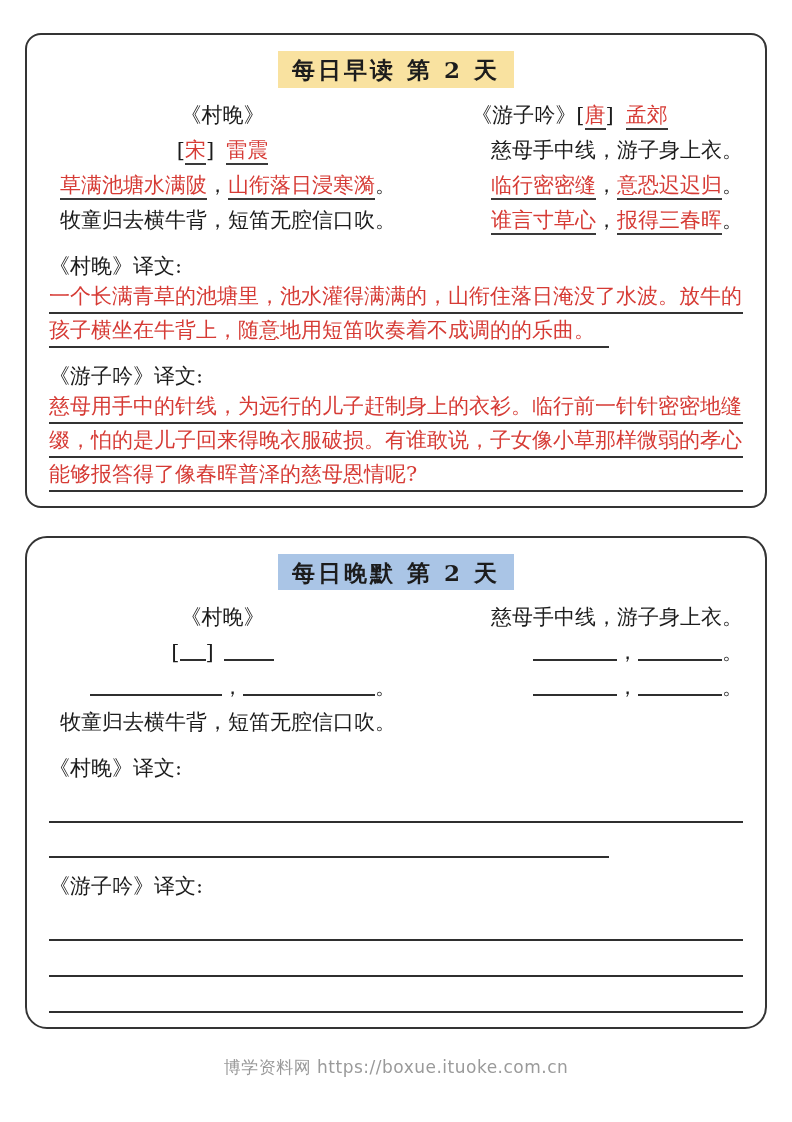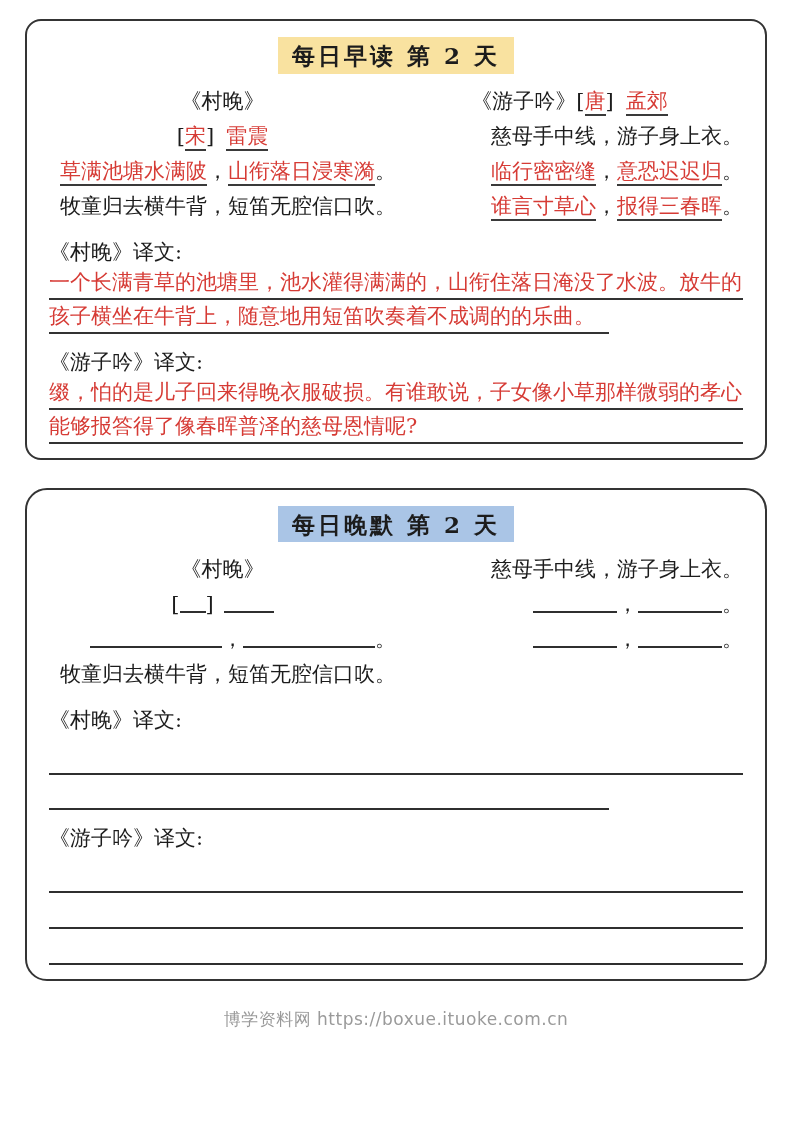--- a/index.html
+++ b/index.html
@@ -3,21 +3,21 @@
 <meta charset="utf-8">
 <style>
   * { box-sizing: border-box; margin: 0; padding: 0; }
   html, body { width: 792px; background: #ffffff; }
   body {
     height: 1122px;
     overflow: hidden;
     font-family: "DejaVu Serif", "Liberation Serif", serif;
     color: #1c1c1c;
   }
-  .page { padding: 19px 25px 0 25px; }
+  .page { padding: 33px 25px 0 25px; }
 
   .panel {
     border: 2px solid #343434;
     border-radius: 16px;
     padding: 14px 22px 14px 22px;
     background: #ffffff;
   }
   .panel + .panel { margin-top: 28px; border-radius: 22px; }
 
   .panel-title { text-align: center; margin: 2px 0 10px 0; }
@@ -132,20 +132,21 @@
           <span class="red u">谁言寸草心</span><span>，</span><span class="red u">报得三春晖</span><span>。</span>
         </div>
       </div>
     </div>
 
     <div class="tlabel">《村晚》译文:</div>
     <div class="tline">一个长满青草的池塘里，池水灌得满满的，山衔住落日淹没了水波。放牛的</div>
     <div class="tline short">孩子横坐在牛背上，随意地用短笛吹奏着不成调的的乐曲。</div>
 
     <div class="tlabel">《游子吟》译文:</div>
+    <div class="tline">慈母用手中的针线，为远行的儿子赶制身上的衣衫。临行前一针针密密地缝</div>
     <div class="tline">缀，怕的是儿子回来得晚衣服破损。有谁敢说，子女像小草那样微弱的孝心，</div>
     <div class="tline">能够报答得了像春晖普泽的慈母恩情呢?</div>
   </section>
 
   <section class="panel">
     <div class="panel-title">
       <span class="hl hl-blue">每日晚默  第 2 天</span>
     </div>
 
     <div class="poem-grid">

